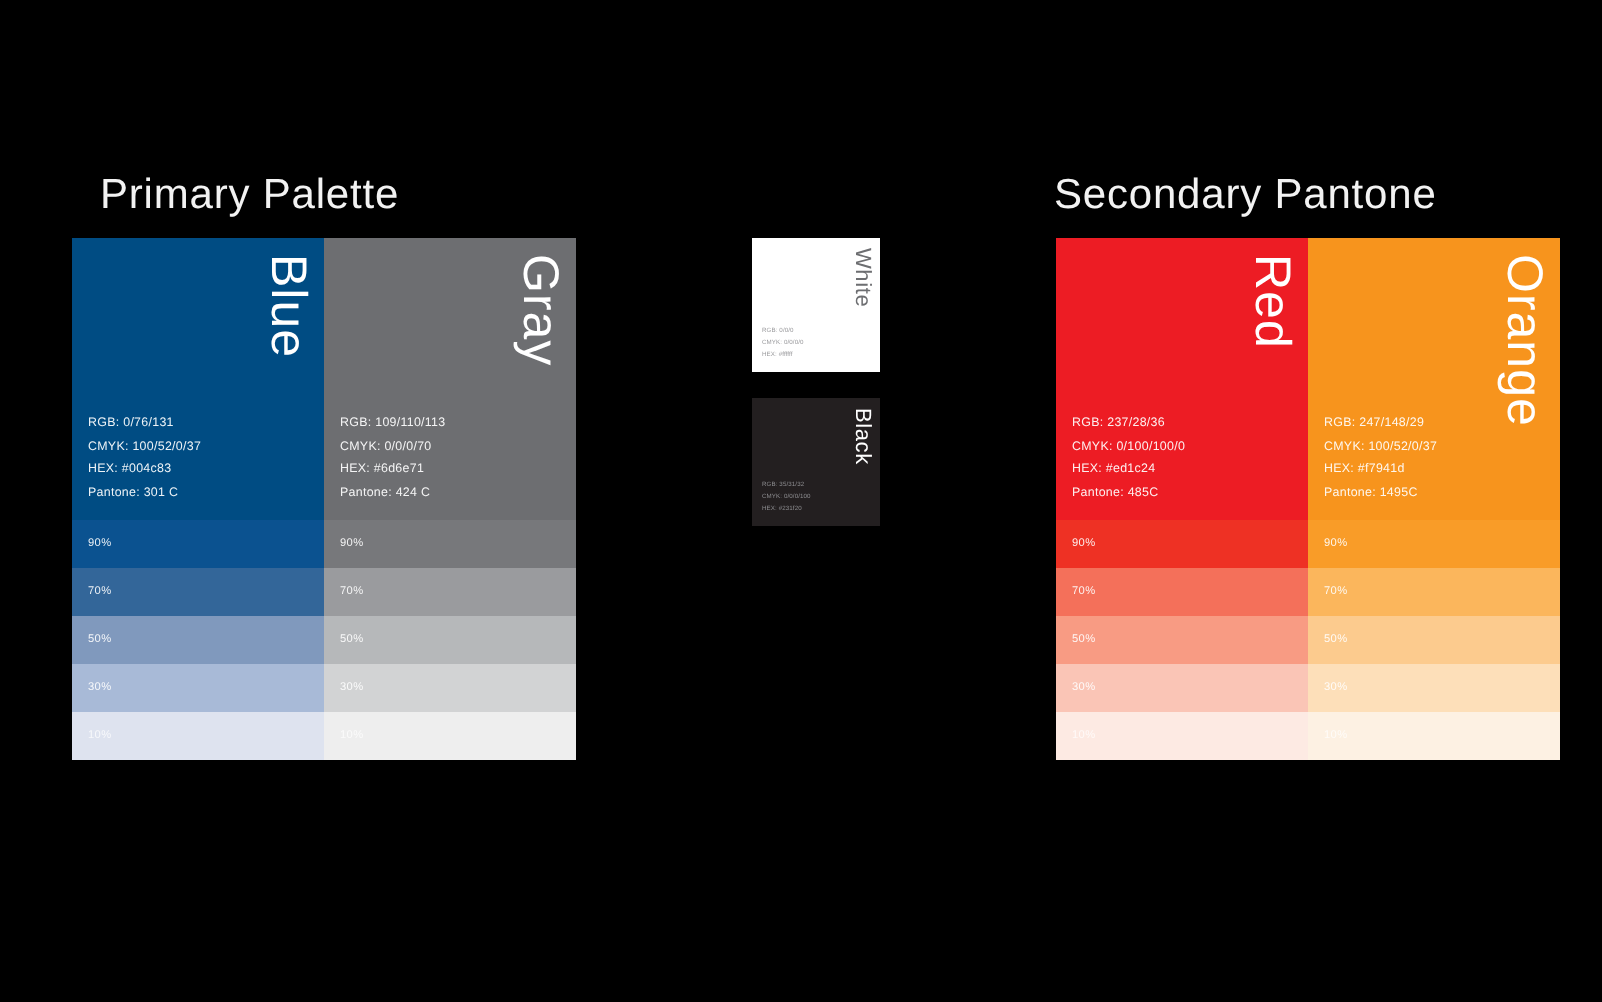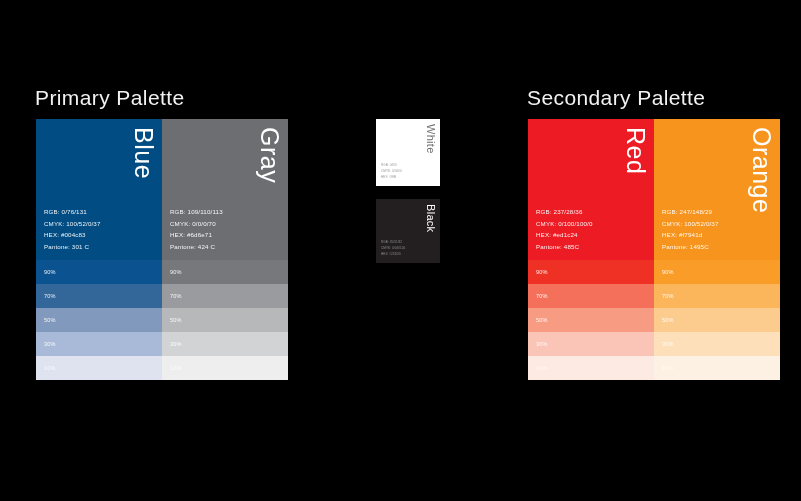--- a/index.html
+++ b/index.html
@@ -21,21 +21,21 @@
   
   .section-title {
     position: absolute;
     font-family: "Liberation Sans", sans-serif;
     font-size: 21px;
     font-weight: 400;
     letter-spacing: 0.4px;
     color: #f2f2f2;
     white-space: nowrap;
   }
-  #primary-title  { left: 35px;  top: 86px; }
+  #primary-title  { left: 50px;  top: 86px; }
   #secondary-title{ left: 527px; top: 86px; }
 
   
   .palette-group {
     position: absolute;
     display: flex;
     flex-direction: row;
   }
   #primary-group   { left: 36px;  top: 119px; width: 252px; height: 261px; }
   #secondary-group { left: 528px; top: 119px; width: 252px; height: 261px; }
@@ -215,21 +215,21 @@
   <div class="neutral-chip" id="chip-black">
     <div class="neutral-name">Black</div>
     <div class="neutral-specs">
       <div>RGB: 35/31/32</div>
       <div>CMYK: 0/0/0/100</div>
       <div>HEX: #231f20</div>
     </div>
   </div>
 </div>
 
-<div class="section-title" id="secondary-title">Secondary Palette</div>
+<div class="section-title" id="secondary-title">Secondary Pantone</div>
 
 <div class="palette-group" id="secondary-group">
 
   <div class="color-column">
     <div class="chip-main" style="background:#ed1c24">
       <div class="chip-name">Red</div>
       <div class="chip-specs">
         <div>RGB: 237/28/36</div>
         <div>CMYK: 0/100/100/0</div>
         <div>HEX: #ed1c24</div>

